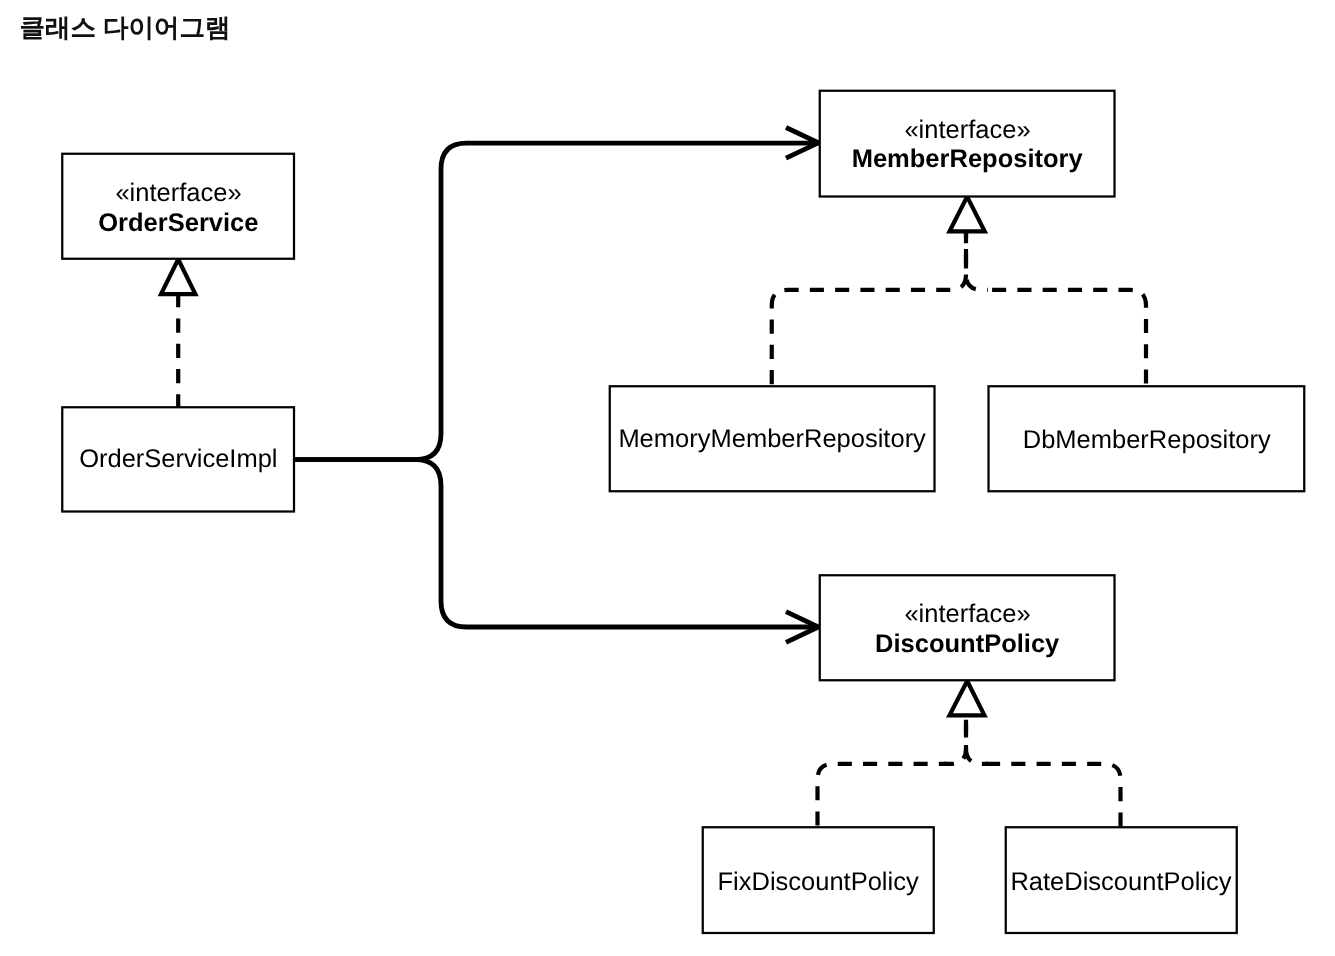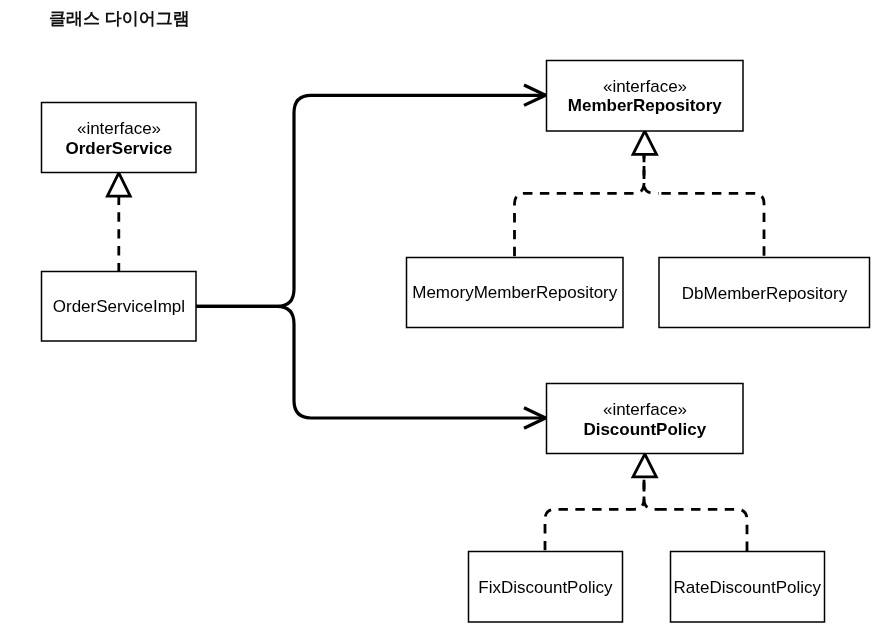--- a/index.html
+++ b/index.html
@@ -17,21 +17,20 @@
   }
   #page-title {
     position: absolute;
     left: 13px;
     top: 7px;
     font-size: 17px;
     font-weight: bold;
     color: #111111;
     letter-spacing: 0px;
     white-space: nowrap;
-    margin-left: 36px;
   }
   #diagram {
     position: absolute;
     left: 0;
     top: 0;
   }
   .uml-box-rect { fill: #ffffff; stroke: #000000; stroke-width: 1.5; }
   .uml-text { font-family: "Liberation Sans", sans-serif; font-size: 17px; fill: #000000; text-anchor: middle; }
   .uml-text.stereo { font-weight: normal; }
   .uml-text.name-bold { font-weight: bold; }

